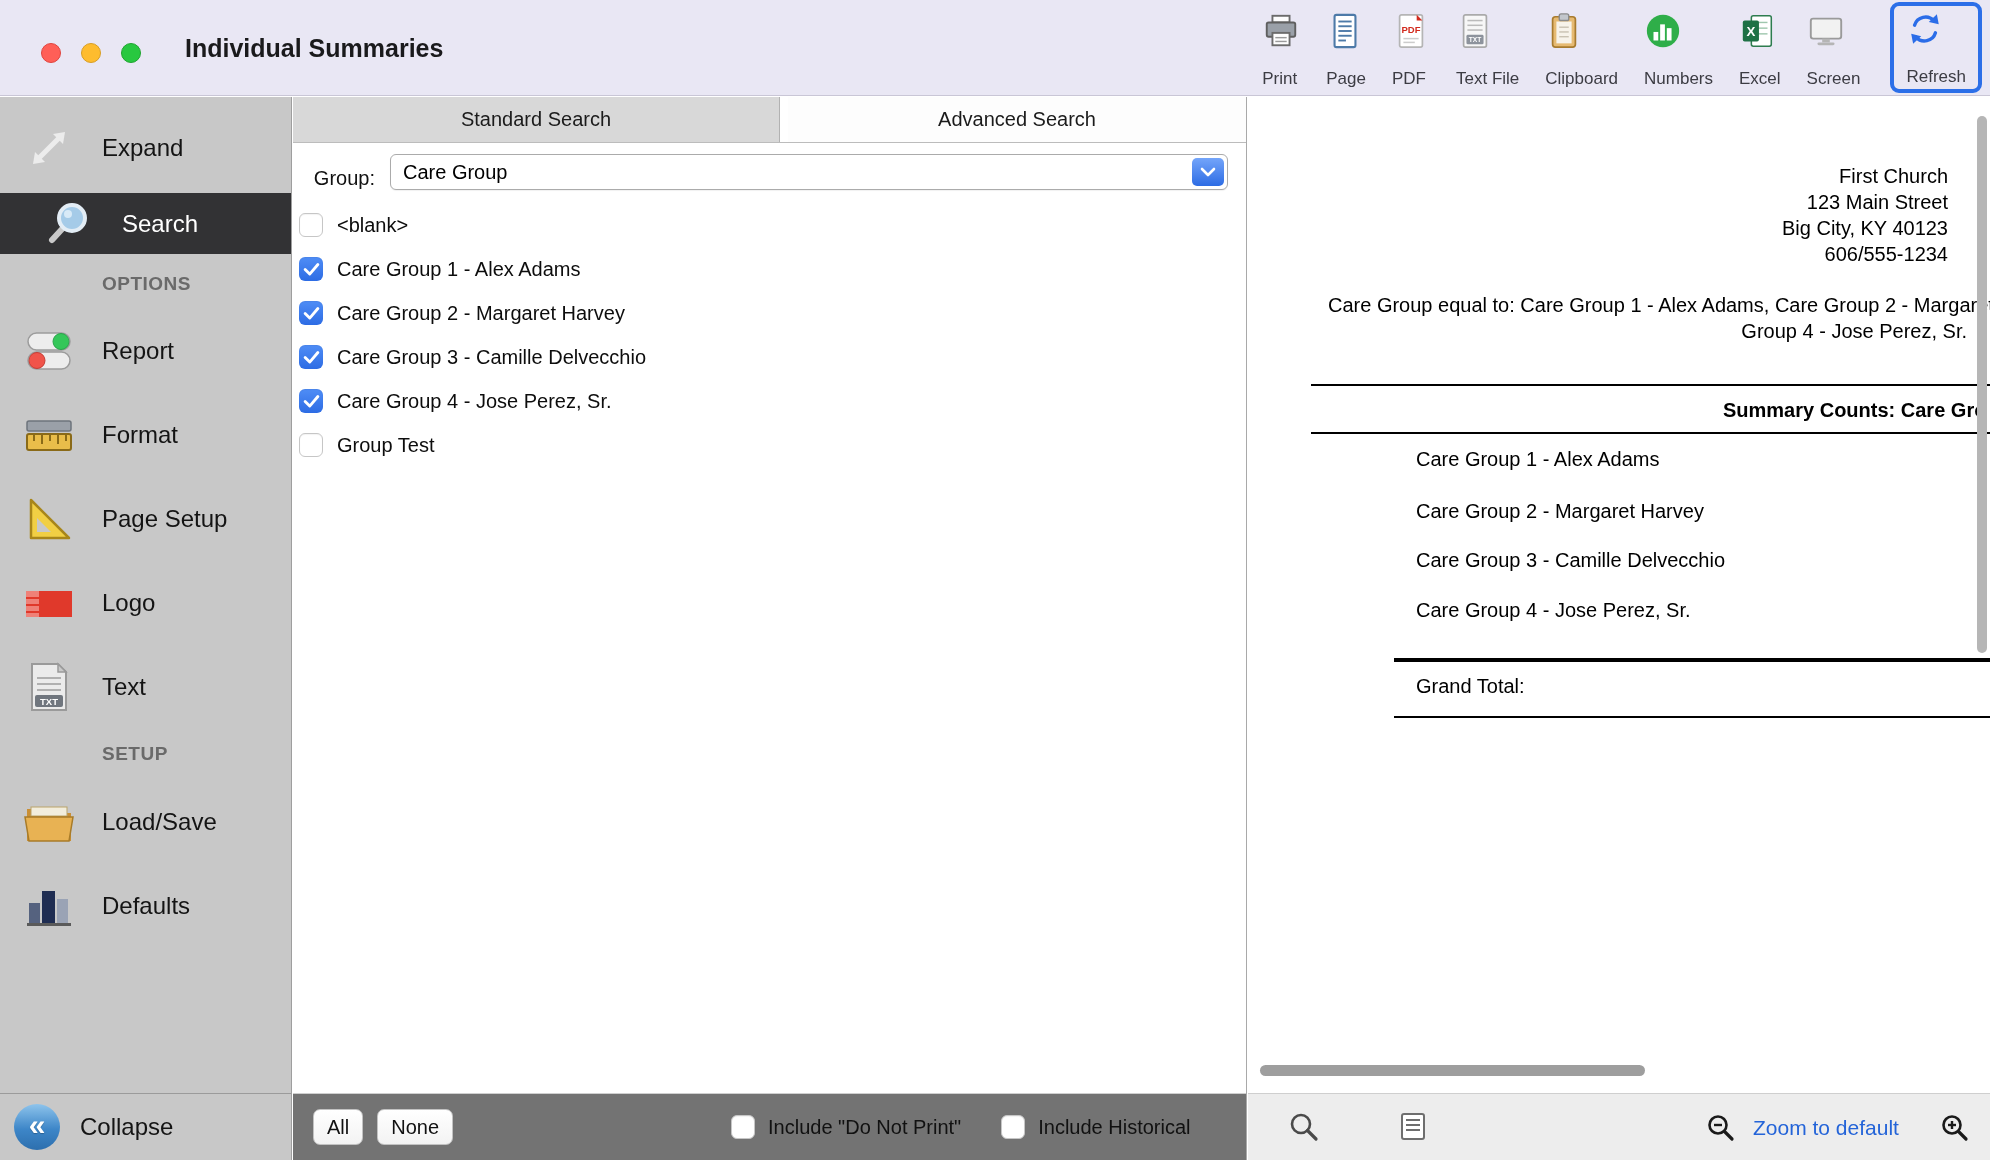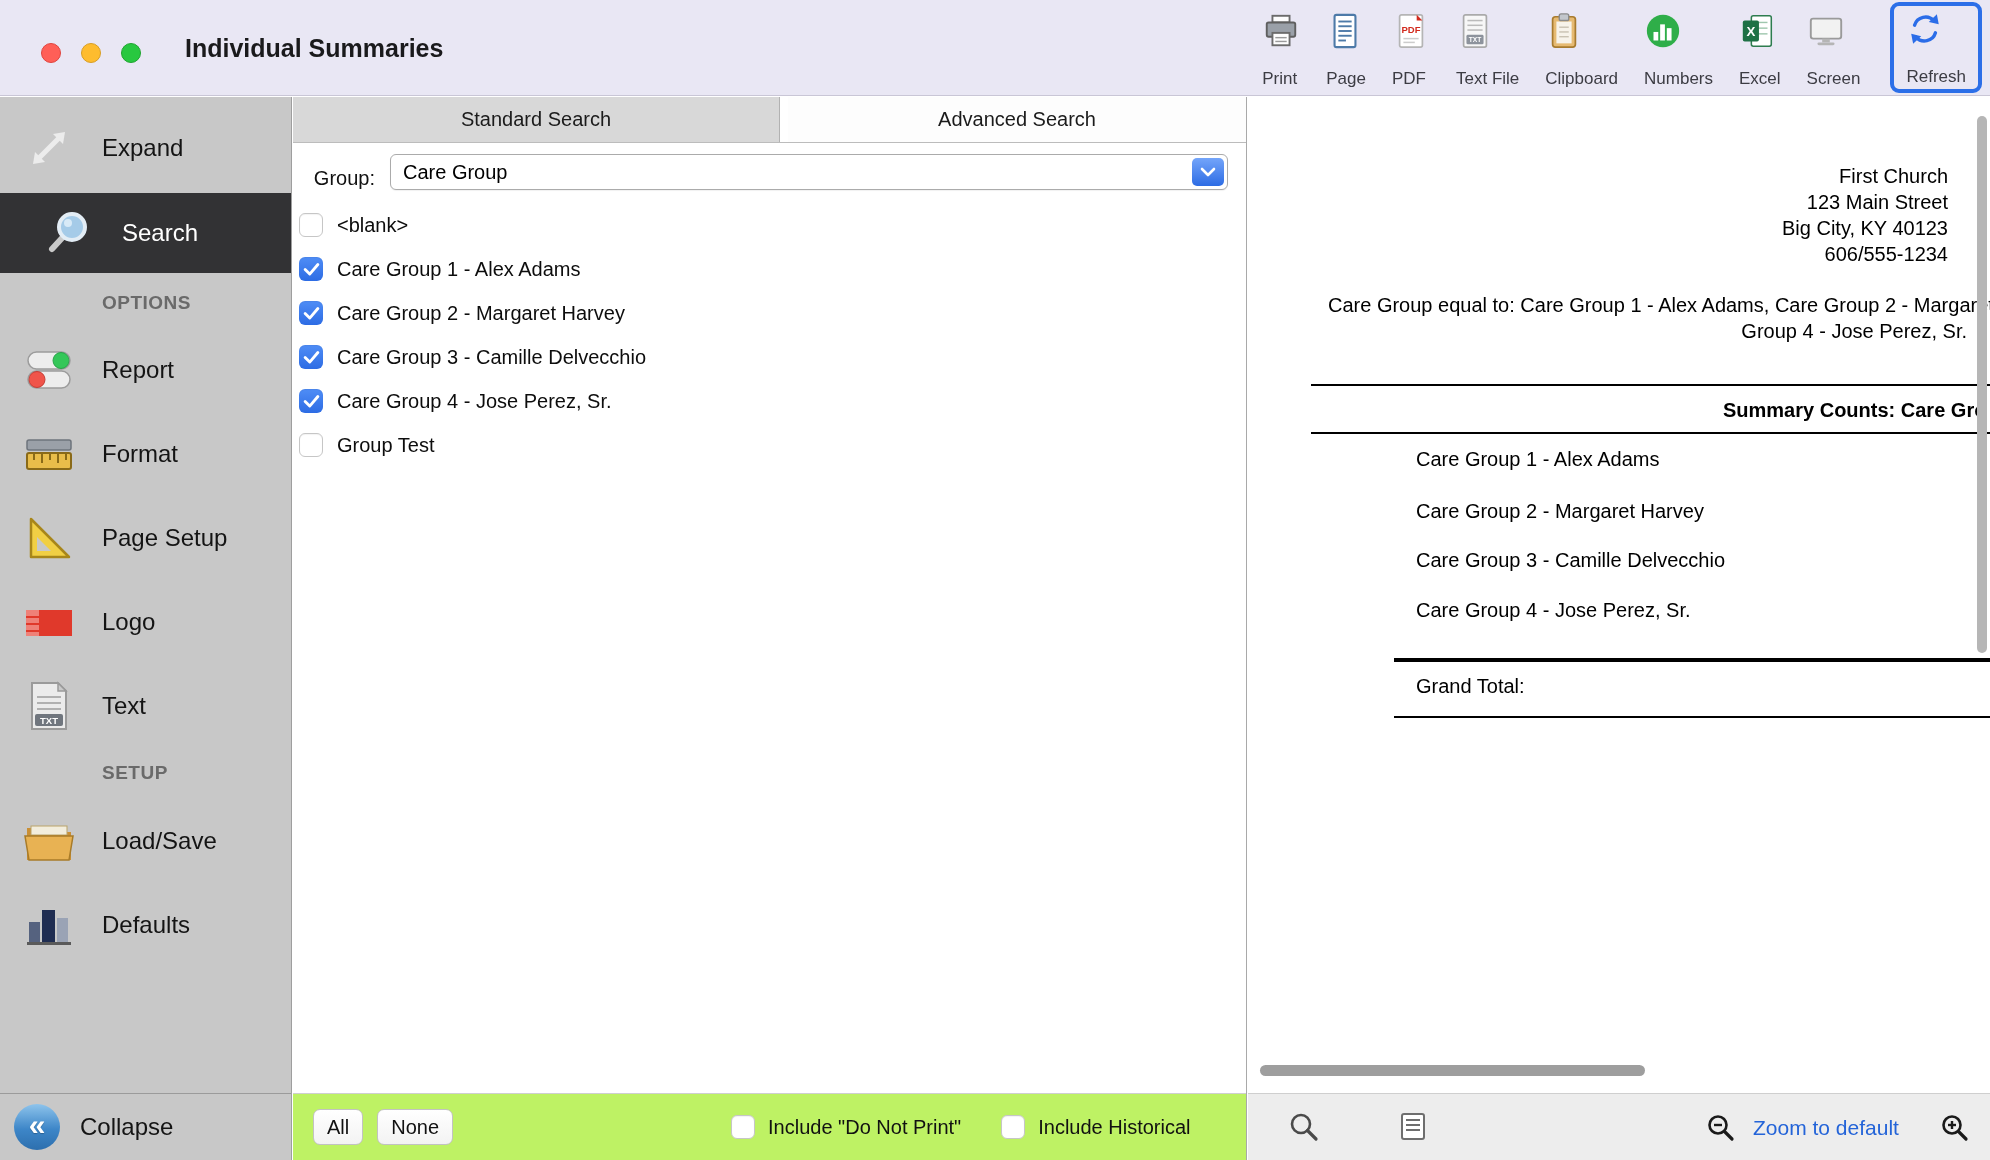--- a/index.html
+++ b/index.html
@@ -36,21 +36,21 @@
 
   
   .sidebar {
     position:absolute; top:97px; left:0; width:292px; bottom:0;
     background:#c8c8c8; border-right:1px solid #9e9e9e;
   }
   .side-row { height:83px; display:flex; align-items:center; padding-left:16px; margin-bottom:1px; }
   .side-row .icon-box { width:66px; height:58px; display:flex; align-items:center; justify-content:center; margin-right:20px; flex:0 0 66px; }
   .side-label { font-size:24px; font-weight:normal; color:#141414; white-space:nowrap; }
   .side-row.expand { margin-top:10px; height:82px; }
-  .side-row.selected { background:#323234; height:80px; margin-top:4px;padding-left:36px; }
+  .side-row.selected { background:#323234; height:61px; margin-top:4px;padding-left:36px; }
   .side-row.selected .side-label { color:#ffffff; }
   .section-head {
     margin:16px 0 11px 102px; height:28px; display:flex; align-items:center;
     font-size:19px; font-weight:bold; color:#6a6a6a; letter-spacing:0.5px;
   }
   .section-head.setup { margin-top:12px; margin-bottom:12px; }
   .sidebar-footer {
     position:absolute; bottom:0; left:0; right:0; height:67px;
     border-top:1px solid #9b9b9b; display:flex; align-items:center; padding-left:14px;
     background:#c8c8c8;
@@ -93,21 +93,21 @@
     border:1.5px solid #c6c6c6; box-shadow:inset 0 1px 1px rgba(0,0,0,0.05);
     display:flex; align-items:center; justify-content:center; flex:0 0 24px;
   }
   .chk svg { display:none; }
   .chk.checked { background:linear-gradient(180deg,#4f8df6 0%, #2d6ce4 100%); border:none; }
   .chk.checked svg { display:block; }
   .option-label { margin-left:14px; font-size:20px; color:#0d0d0d; white-space:nowrap; }
 
   .mid-footer {
     position:absolute; bottom:0; left:0; right:0; height:67px;
-    border-top:1px solid #cfcfcf; background:#bef264;
+    border-top:1px solid #cfcfcf; background:#737373;
     display:flex; align-items:center; padding-left:20px;
   }
   .btn {
     height:36px; padding:0 13px; font-size:20px; color:#111;
     background:linear-gradient(180deg,#ffffff,#f3f3f3);
     border:1px solid #c2c2c2; border-radius:7px;
     font-family:"Liberation Sans","DejaVu Sans",sans-serif;
   }
   .btn.none-btn { margin-left:14px; }
   .mid-footer .chk.dnp { margin-left:278px; }

